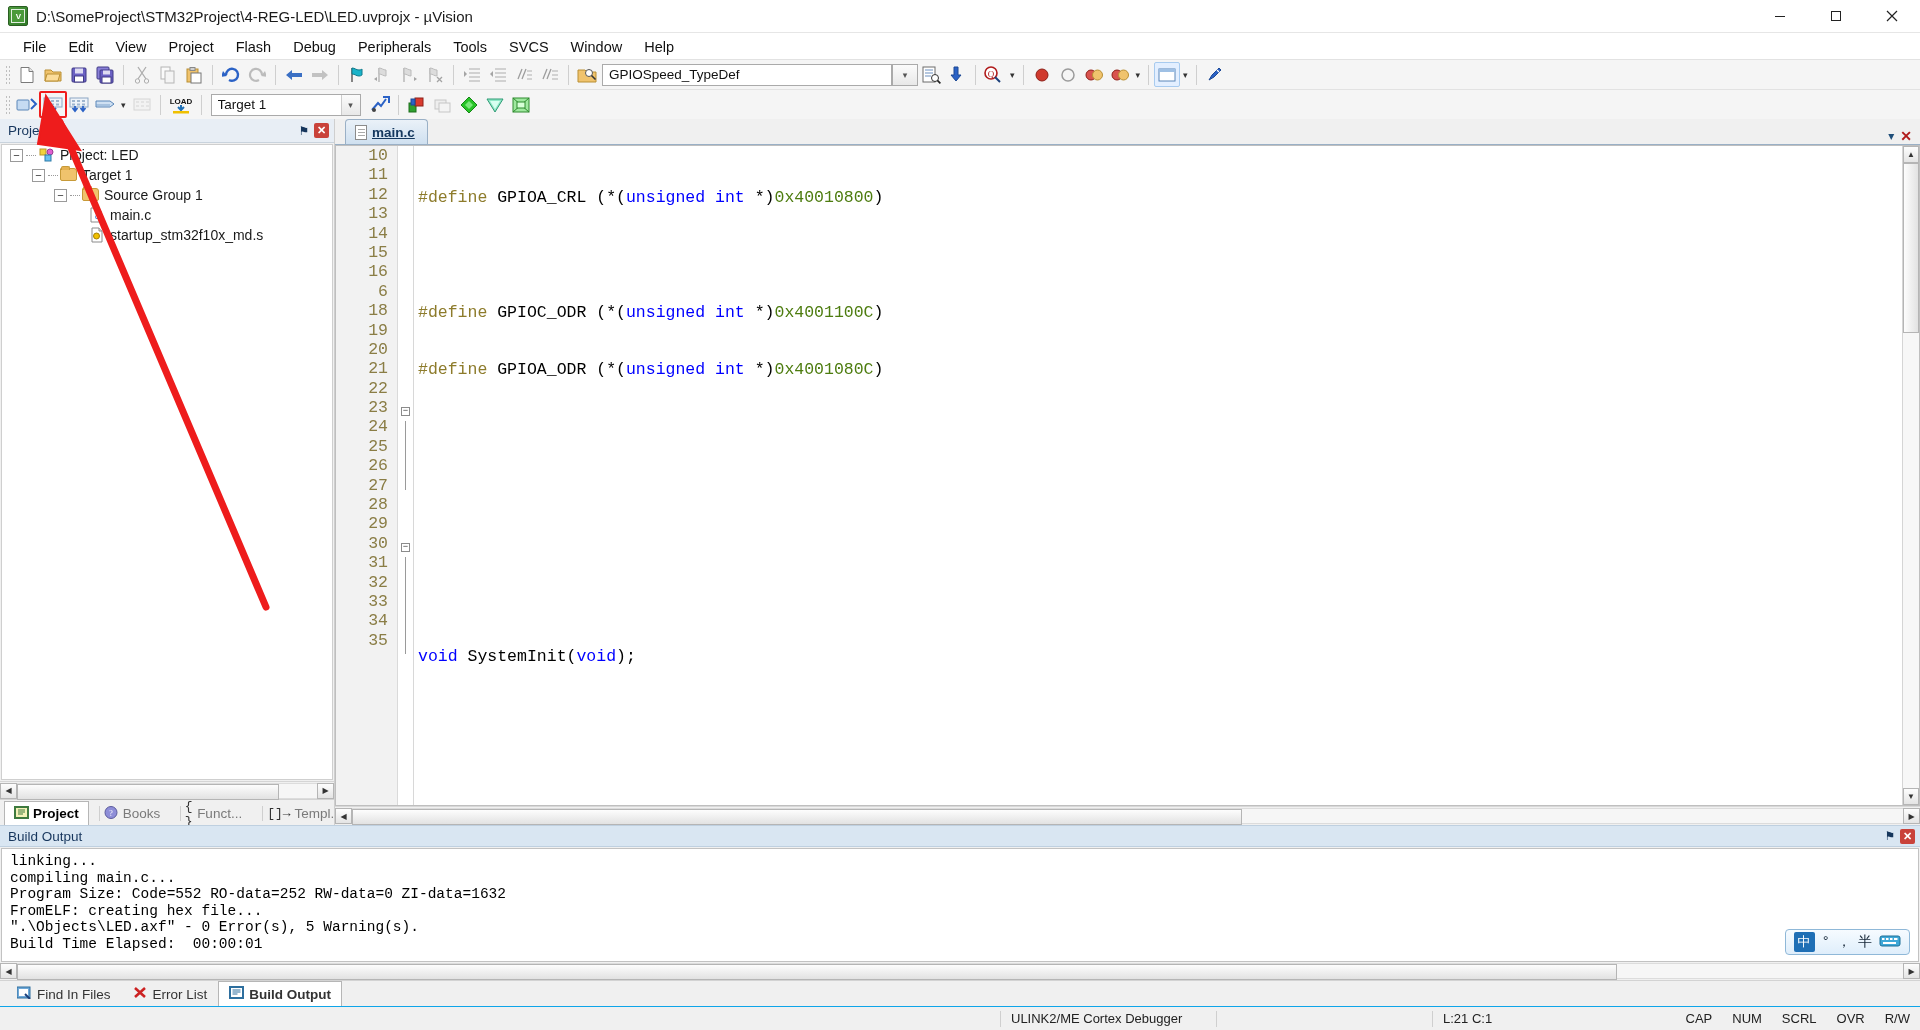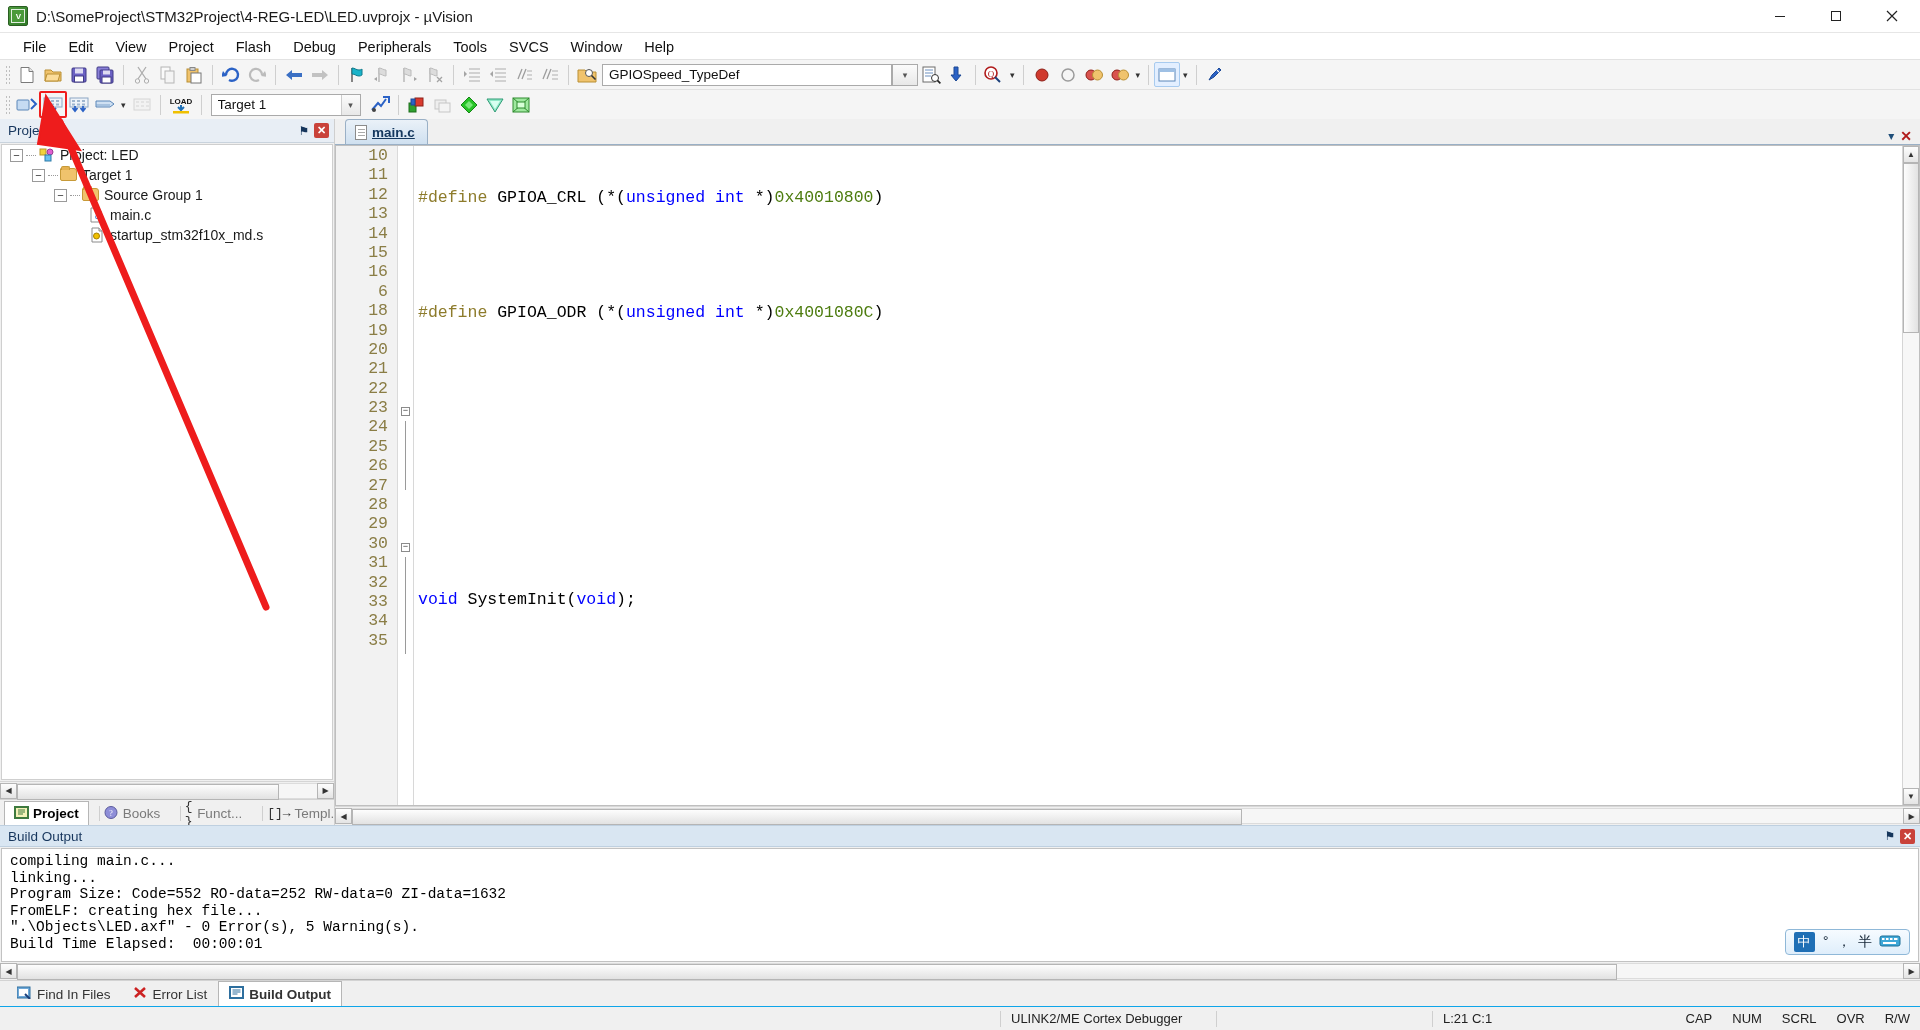--- a/index.html
+++ b/index.html
@@ -867,20 +867,21 @@
                 <span class="foldline"></span>
               </div>
             <div class="fc">
                 <span class="foldline"></span>
               </div>
           </div>
 
           <div class="code">
             <div class="line"><span class="pp">#define </span><span class="pl">GPIOA_CRL (*(</span><span class="k">unsigned int </span><span class="pl">*)</span><span class="num">0x40010800</span><span class="pl">)</span></div>
             <div class="line"></div>
+            <div class="line"><span class="pp">#define </span><span class="pl">GPIOC_ODR (*(</span><span class="k">unsigned int </span><span class="pl">*)</span><span class="num">0x4001100C</span><span class="pl">)</span></div>
             <div class="line"><span class="pp">#define </span><span class="pl">GPIOA_ODR (*(</span><span class="k">unsigned int </span><span class="pl">*)</span><span class="num">0x4001080C</span><span class="pl">)</span></div>
             <div class="line"></div>
             <div class="line"></div>
             <div class="line"></div>
             <div class="line"></div>
             <div class="line"><span class="k">void </span><span class="pl">SystemInit(</span><span class="k">void</span><span class="pl">);</span></div>
             
             
             
             
@@ -919,22 +920,22 @@
 
   <div class="build-pane">
     <div class="build-header">
       <span>Build Output</span>
       <span style="flex:1"></span>
       <span class="pin-btn">⚑</span>
       <span class="close-x">✕</span>
     </div>
 
     <div class="build-body">
+      <div class="bl">linking...</div>
       <div class="bl">compiling main.c...</div>
-      <div class="bl">linking...</div>
       <div class="bl">Program Size: Code=552 RO-data=252 RW-data=0 ZI-data=1632</div>
       <div class="bl">FromELF: creating hex file...</div>
       <div class="bl">".\Objects\LED.axf" - 0 Error(s), 5 Warning(s).</div>
       <div class="bl">Build Time Elapsed:  00:00:01</div>
 
       <div class="ime-badge">
         <span class="cn">中</span>
         <span>°</span>
         <span>，</span>
         <span>半</span>

